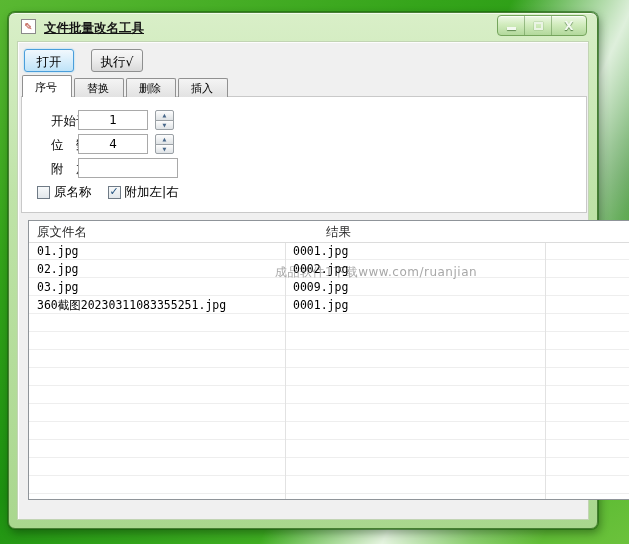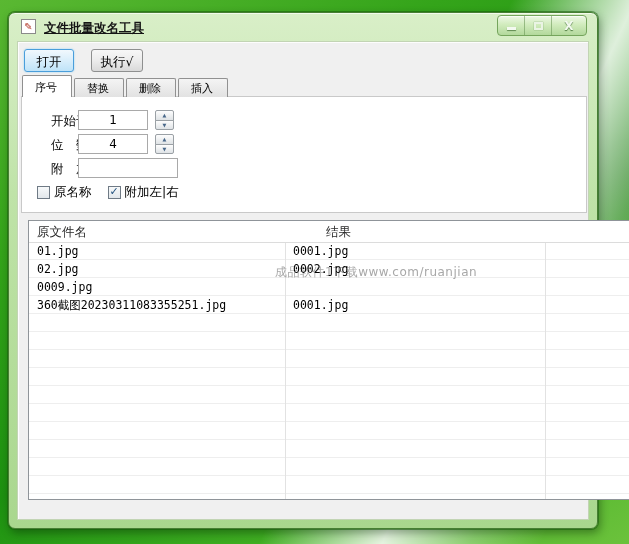--- a/index.html
+++ b/index.html
@@ -222,20 +222,21 @@
             <div class="td c1">01.jpg</div>
             <div class="td c2">0001.jpg</div>
             <div class="td c3"></div>
           </div>
           <div class="tr">
             <div class="td c1">02.jpg</div>
             <div class="td c2">0002.jpg</div>
             <div class="td c3"></div>
           </div>
           <div class="tr">
+            <div class="td c1">03.jpg</div>
             <div class="td c2">0009.jpg</div>
             <div class="td c3"></div>
           </div>
           <div class="tr">
             <div class="td c1">360截图20230311083355251.jpg</div>
             <div class="td c2">0001.jpg</div>
             <div class="td c3"></div>
           </div>
         </div>
       </div>

